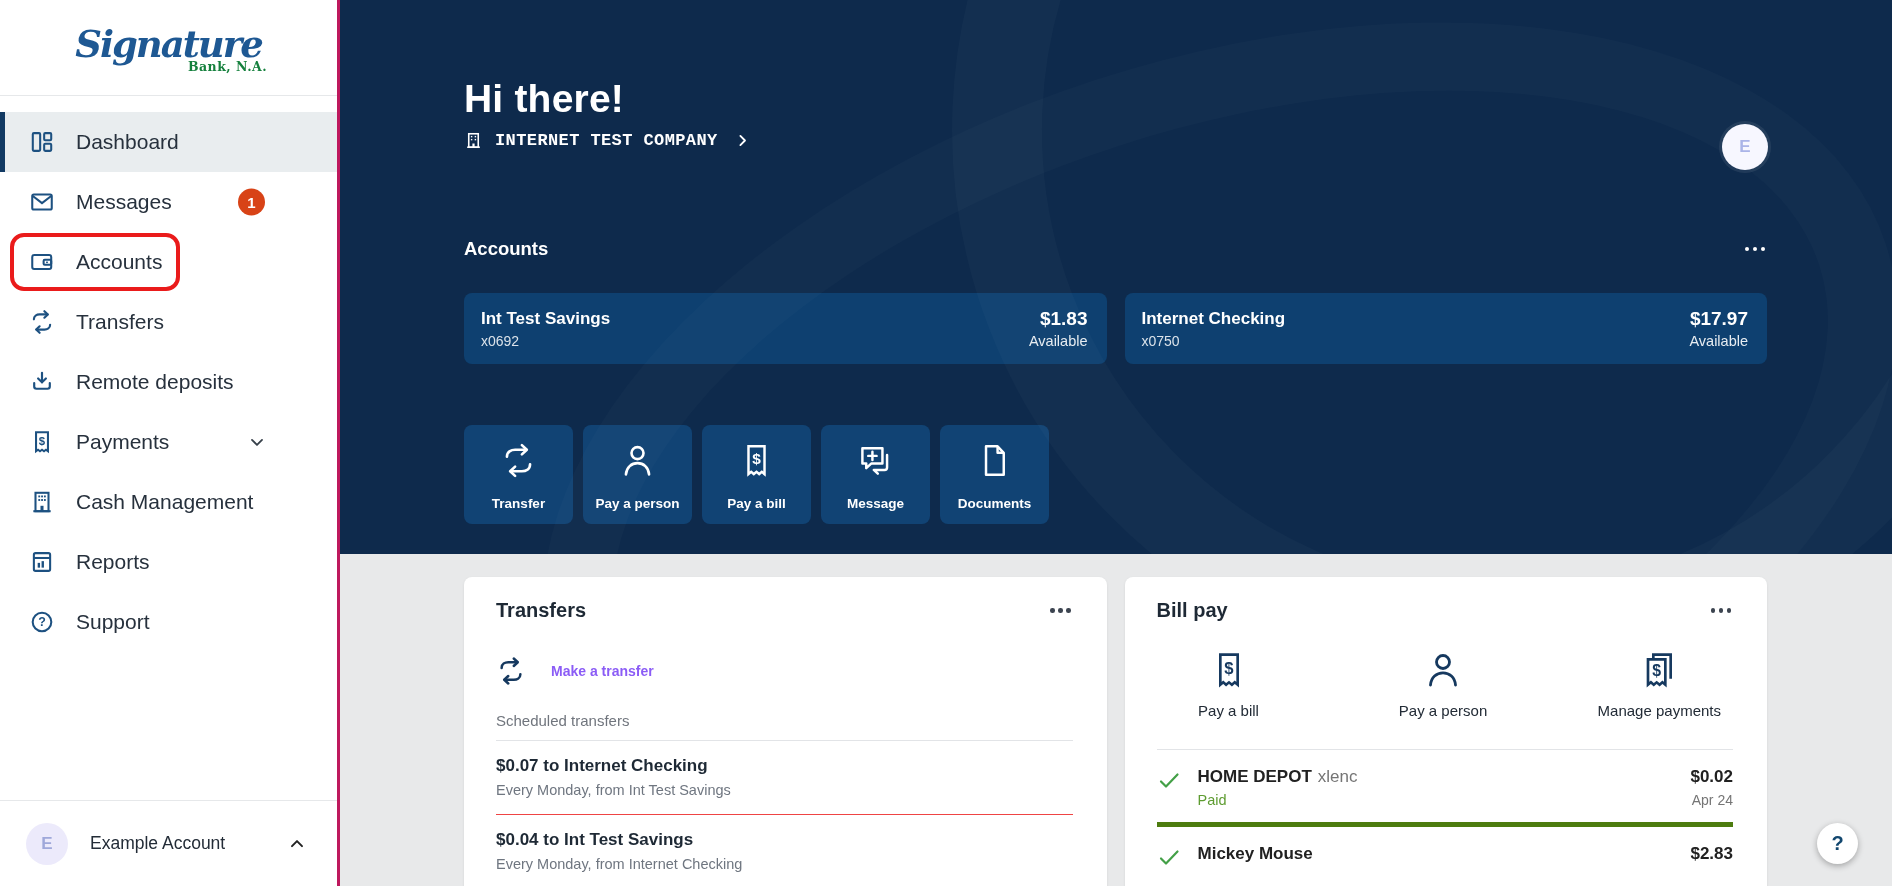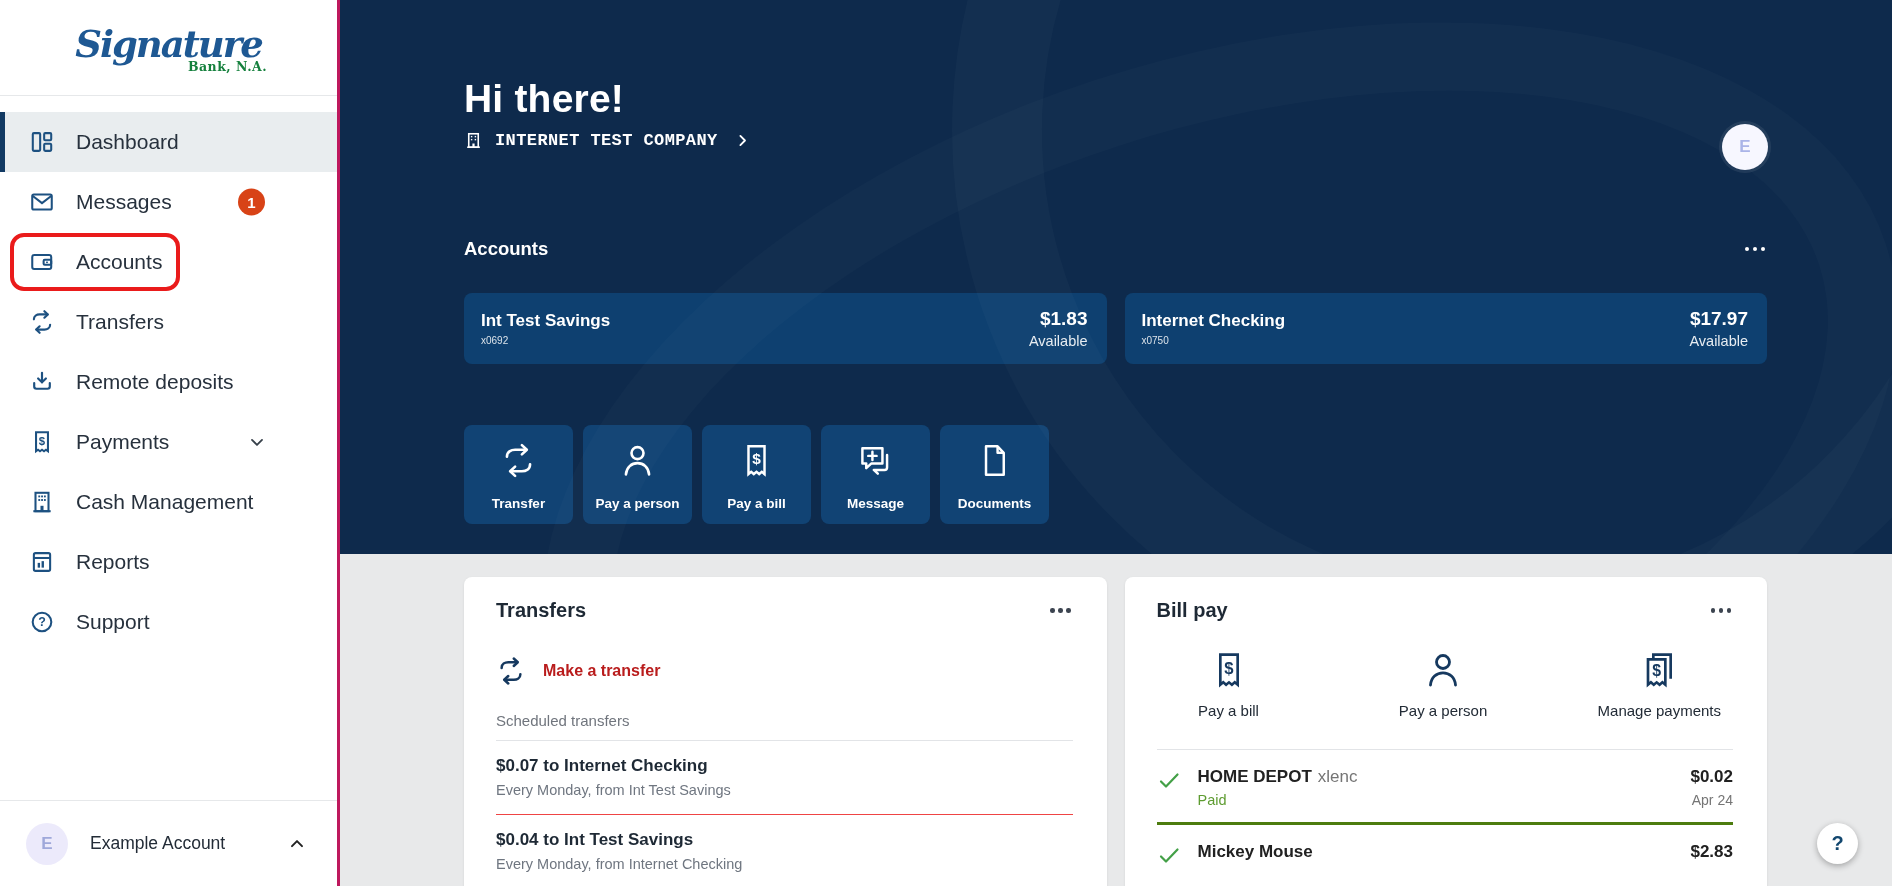--- a/index.html
+++ b/index.html
@@ -66,54 +66,54 @@
   .accounts-head { margin-top:84px; display:flex; align-items:center;
     justify-content:space-between; }
   .accounts-title { color:#fff; font-size:18.5px; font-weight:bold; }
   .dots { display:inline-flex; gap:3.5px; align-items:center; cursor:pointer; padding:6px 2px; }
   .dots i { width:4.5px; height:4.5px; border-radius:50%; background:#fff; display:block; }
   .dots.dark i { background:#3c4450; }
   .accounts-row { display:flex; gap:18px; margin-top:33px; }
   .acct-card { flex:1; height:71px; background:#0e4070; border-radius:8px; display:flex;
     align-items:center; justify-content:space-between; padding:0 19px 0 17px; cursor:pointer; }
   .acct-card .l .name { color:#fff; font-size:17px; font-weight:bold; }
-  .acct-card .l .num { color:rgba(255,255,255,0.85); font-size:10px; margin-top:4px; }
+  .acct-card .l .num { color:rgba(255,255,255,0.85); font-size:14px; margin-top:4px; }
   .acct-card .r { text-align:right; }
   .acct-card .r .amt { color:#fff; font-size:19px; font-weight:bold; }
   .acct-card .r .avail { color:rgba(255,255,255,0.9); font-size:14.5px; margin-top:3px; }
   .quick-actions { display:flex; gap:10px; margin-top:61px; }
   .qa-btn { width:109px; height:99px; background:#114374; border-radius:8px; color:#fff;
     display:flex; flex-direction:column; align-items:center; justify-content:space-between;
     padding:17px 4px 13px; cursor:pointer; }
   .qa-btn .qa-icon { width:37px; height:37px; }
   .qa-btn .qa-label { font-size:13.5px; font-weight:bold; white-space:nowrap; }
 
   
   .lower { display:flex; gap:18px; padding:23px 125px 0 124px; align-items:flex-start; }
   .card { flex:1; background:#fff; border-radius:8px; box-shadow:0 1px 3px rgba(0,0,0,0.08);
     padding:22px 34px 20px 32px; min-height:372px; }
   .card-head { display:flex; align-items:center; justify-content:space-between; }
   .card-title { font-size:20px; font-weight:bold; color:#1e2935; }
   .make-transfer { display:flex; align-items:center; margin-top:34px; cursor:pointer; }
   .make-transfer .mt-icon { width:30px; height:30px; color:#16395f; }
-  .make-transfer .mt-label { margin-left:17px; font-size:16px; font-weight:bold; color:#b91c1c; }
+  .make-transfer .mt-label { margin-left:25px; font-size:14px; font-weight:bold; color:#8b5cf6; }
   .sched-label { margin-top:26px; font-size:15px; color:#70757d;
     padding-bottom:11px; border-bottom:1px solid #e2e4e7; }
   .tr-row { padding:15px 0 16px; border-bottom:1px solid #ef4444; cursor:pointer; }
   .tr-row:last-child { border-bottom:none; }
   .tr-title { font-size:17px; font-weight:bold; color:#1e2935; }
   .tr-sub { font-size:14.5px; color:#6f7680; margin-top:6px; }
 
   .bp-actions { display:flex; justify-content:space-between; margin-top:28px; padding:0 12px; }
   .bp-action { display:flex; flex-direction:column; align-items:center; cursor:pointer; min-width:120px; }
   .bp-action .bp-icon { width:40px; height:40px; color:#16395f; }
   .bp-action .bp-label { margin-top:12px; font-size:15px; font-weight:500; color:#222b36; }
   .bp-divider { margin-top:30px; border-bottom:1px solid #e2e4e7; }
   .bp-row { display:flex; align-items:flex-start; padding:17px 0 14px; }
-  .bp-row + .bp-row { border-top:3px solid #4d7c0f; }
+  .bp-row + .bp-row { border-top:5px solid #4d7c0f; }
   .bp-rows { }
   .bp-check { width:24px; height:24px; color:#43a047; margin-top:1px; }
   .bp-mid { flex:1; margin-left:17px; }
   .bp-payee { font-size:17px; font-weight:bold; color:#212121; }
   .bp-payee .suffix { font-weight:normal; color:#757575; margin-left:6px; }
   .bp-status { font-size:14.5px; color:#5e9c31; margin-top:5px; min-height:1px; }
   .bp-right { text-align:right; }
   .bp-amt { font-size:17px; font-weight:bold; color:#212121; }
   .bp-date { font-size:14px; color:#757575; margin-top:5px; }
 

